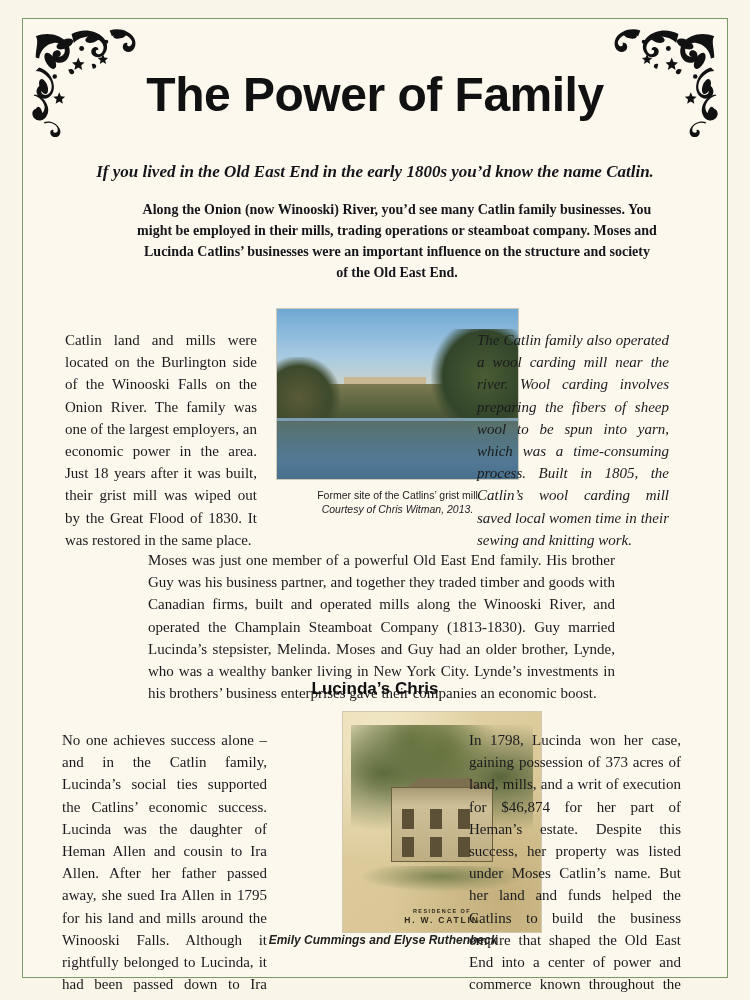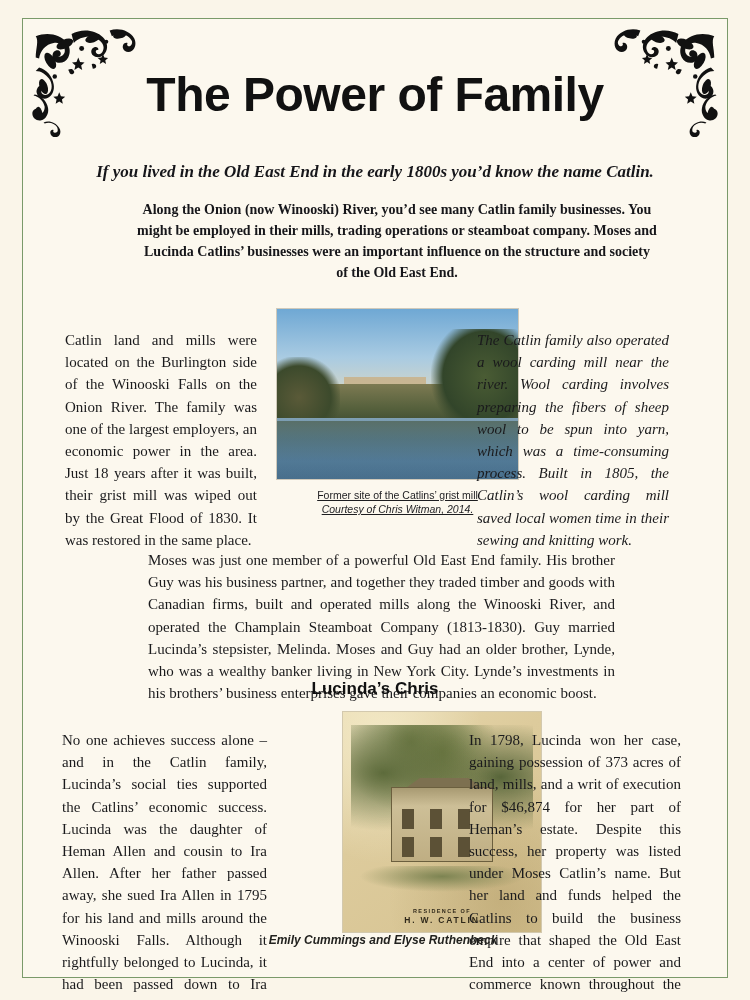--- a/index.html
+++ b/index.html
@@ -145,21 +145,20 @@
     position: absolute; left: 0; bottom: 0; width: 100%; height: 34%;
     background: linear-gradient(to bottom, rgba(60,74,44,.55) 0%, rgba(72,111,140,.1) 70%);
   }
   .caption {
     margin-top: 8px;
     text-align: center;
     font-family: "Liberation Sans", sans-serif;
     font-size: 10.5px;
     line-height: 1.35;
     color: #1d1d20;
-    text-decoration: underline;
   }
   .caption .c2 { font-style: italic; }
 
   
   .mid-para {
     position: absolute;
     left: 125px;
     right: 112px;
     top: 530px;
   }
@@ -338,21 +337,21 @@
         <div class="ph-sky"></div>
         <div class="ph-bldg"></div>
         <div class="ph-band"></div>
         <div class="ph-tree-l"></div>
         <div class="ph-tree-r"></div>
         <div class="ph-water"></div>
         <div class="ph-refl"></div>
       </div>
       <div class="caption">
         <div class="c1">Former site of the Catlins’ grist mill</div>
-        <div class="c2">Courtesy of Chris Witman, 2014.</div>
+        <div class="c2">Courtesy of Chris Witman, 2013.</div>
       </div>
     </div>
 
     <div class="col-right-top body-text">The Catlin family also operated a wool carding mill near the river. Wool carding involves preparing the fibers of sheep wool to be spun into yarn, which was a time-consuming process. Built in 1805, the Catlin’s wool carding mill saved local women time in their sewing and knitting work.</div>
 
     <div class="mid-para body-text">Moses was just one member of a powerful Old East End family. His brother Guy was his business partner, and together they traded timber and goods with Canadian firms, built and operated mills along the Winooski River, and operated the Champlain Steamboat Company (1813-1830). Guy married Lucinda’s stepsister, Melinda. Moses and Guy had an older brother, Lynde, who was a wealthy banker living in New York City. Lynde’s investments in his brothers’ business enterprises gave their companies an economic boost.</div>
 
     <h2 class="section-head">Lucinda’s Chris</h2>
 
     <div class="col-left-bot body-text">No one achieves success alone – and in the Catlin family, Lucinda’s social ties supported the Catlins’ economic success. Lucinda was the daughter of Heman Allen and cousin to Ira Allen. After her father passed away, she sued Ira Allen in 1795 for his land and mills around the Winooski Falls. Although it rightfully belonged to Lucinda, it had been passed down to Ira because women could not own land at that time.</div>

